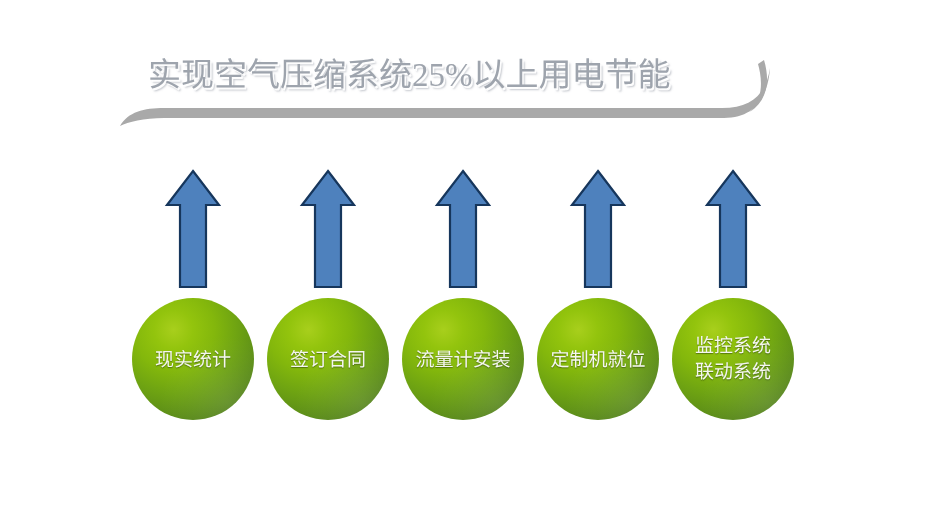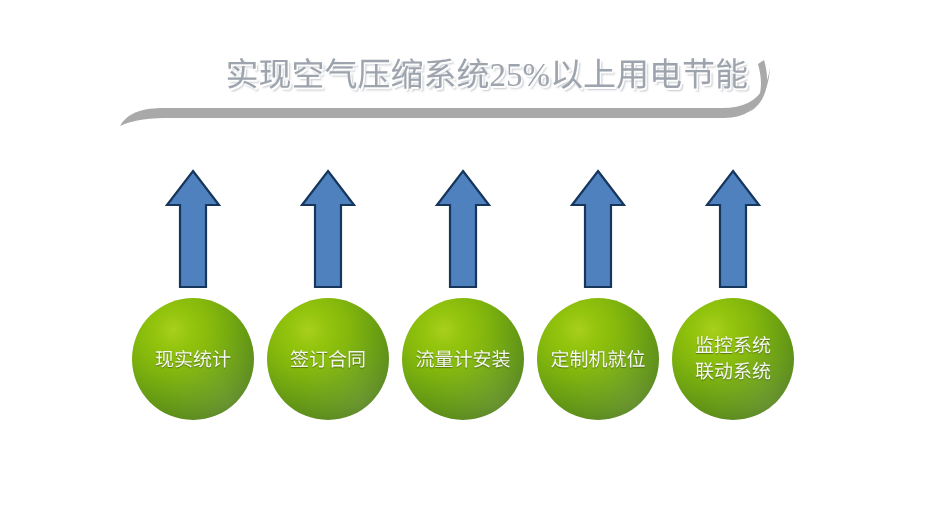--- a/index.html
+++ b/index.html
@@ -43,21 +43,20 @@
     width: 600px;
     height: 58px;
     line-height: 58px;
     font-family: "Liberation Serif", "DejaVu Serif", serif;
     font-size: 33px;
     letter-spacing: 0px;
     white-space: nowrap;
     color: #9ea4ad;
     text-shadow: 1.5px 1.5px 0 rgba(255,255,255,0.95),
                  2.5px 2.5px 2px rgba(150,155,165,0.55);
-    text-align: right;
   }
 
   
   .flow {
     position: absolute;
     left: 128px;
     top: 168px;
     width: 690px;
     height: 262px;
   }

